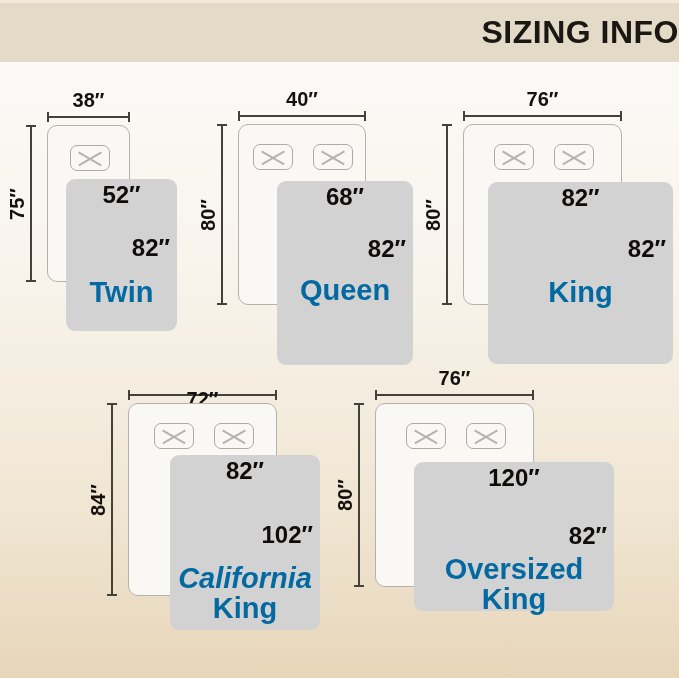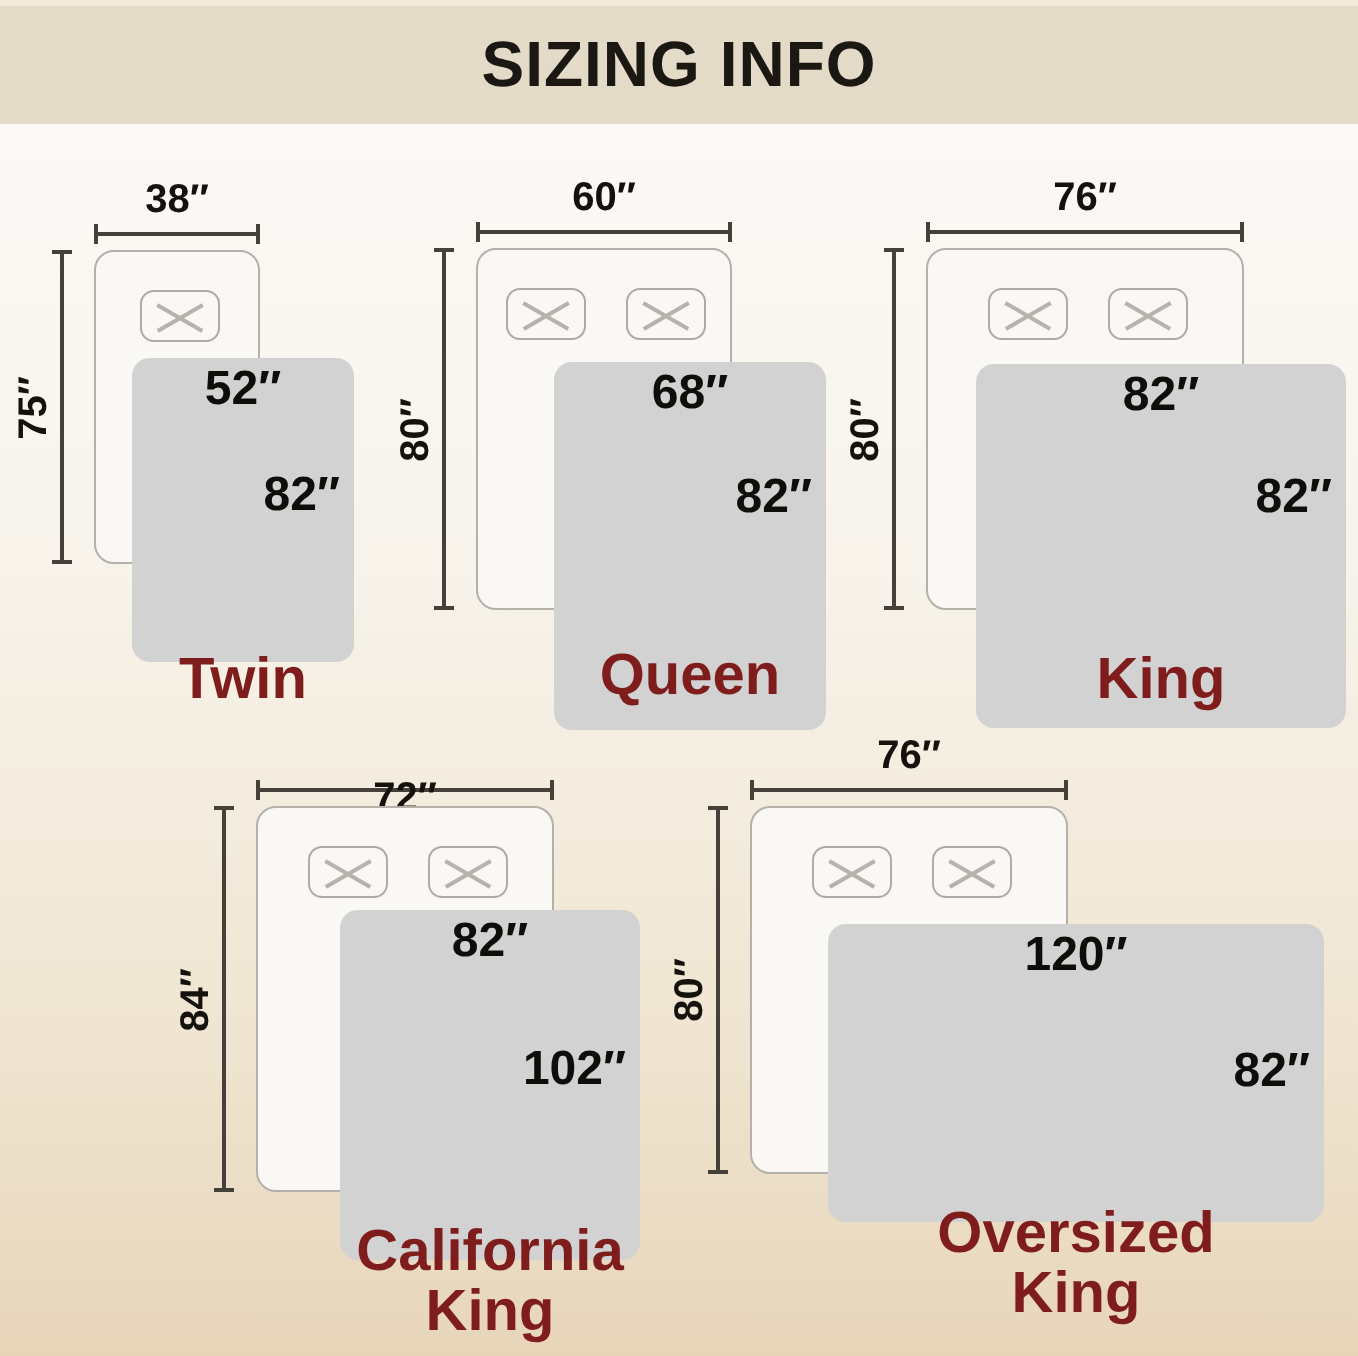--- a/index.html
+++ b/index.html
@@ -2,21 +2,21 @@
 <html style="--band-bg: #e4dac8; --bed-fill: #f9f8f5; --bed-border: #b4b1ab; --blanket: #d2d2d3; --dim: #46403a;"><head>
 <meta charset="utf-8">
 <style>
   html,body{margin:0;padding:0;width:679px;height:678px;overflow:hidden;}
   body{font-family:"Liberation Sans","DejaVu Sans",sans-serif;}
   .canvas{
     position:relative;width:679px;height:678px;overflow:hidden;
     background:linear-gradient(180deg,#fcfbf9 0%,#f8f4ec 40%,#efe4d0 78%,#e7d5b9 100%);
   }
   .band{position:absolute;left:0;right:0;background:var(--band-bg,#e4dac8);}
-  .header{top:0;height:62px;display:flex;align-items:center;justify-content:center;
+  .header{top:0;height:62px;display:flex;align-items:center;justify-content:flex-end;
     border-top:3px solid #f1eadb;box-sizing:border-box;}
   .title{font-size:32px;font-weight:bold;letter-spacing:.5px;color:#1b1712;}
   .footer{bottom:0;height:48px;display:flex;flex-direction:column;align-items:center;
     justify-content:center;font-size:15px;line-height:1.3;color:#2e2922;text-align:center;}
   .diagram-area{position:absolute;inset:62px 0 48px 0;}
   .diagram{position:absolute;left:0;top:-62px;right:0;bottom:0;}
   .dim{position:absolute;background:var(--dim,#46403a);}
   .dim-h{height:2px;}
   .dim-h::before,.dim-h::after{content:"";position:absolute;top:-4px;width:2px;height:10px;background:#46403a;}
   .dim-h::before{left:0;} .dim-h::after{right:0;}
@@ -28,21 +28,21 @@
   .vlabel{width:110px;height:26px;line-height:26px;transform:rotate(-90deg);}
   .bed{position:absolute;background:var(--bed-fill,#f9f8f5);border:1px solid var(--bed-border,#b4b1ab);
     border-radius:10px;box-sizing:border-box;}
   .pillow{position:absolute;width:40px;height:26px;border:1px solid #aeaba5;border-radius:7px;box-sizing:border-box;}
   .pillow i{position:absolute;left:6px;right:6px;top:50%;height:1.5px;background:#b6b3ad;display:block;}
   .px1{transform:rotate(30deg);} .px2{transform:rotate(-30deg);}
   .blanket{position:absolute;background:var(--blanket,#d2d2d3);border-radius:9px;}
   .blk-top{left:0;right:0;top:2px;font-size:24px;color:#0f0d0a;}
   .blk-side{right:7px;font-size:24px;color:#0f0d0a;}
   .blk-name{position:absolute;left:0;right:0;text-align:center;font-weight:bold;
-    font-size:29px;line-height:1.04;color:#7f1d1d;margin-top:48px;}
+    font-size:29px;line-height:1.04;color:#0369a1;}
 </style>
 </head>
 <body>
 
 <div class="canvas">
   <div class="band header">
     <div class="title">SIZING INFO</div>
   </div>
   <div class="diagram-area">
       <div class="diagram">
@@ -59,21 +59,21 @@
         <div class="blanket" style="left: 66px; top: 179px; width: 111px; height: 152px;">
           <div class="num blk-top">52″</div>
           <div class="num blk-side" style="top: 55px;">82″</div>
           <div class="blk-name" style="top: 98px;">
             <div style="position: static;">Twin</div>
           </div>
         </div>
       </div>
       <div class="diagram">
         <div class="dim dim-h" style="left: 238px; top: 115px; width: 128px;"></div>
-        <div class="num wlabel" style="left: 218px; top: 86px; width: 168px;">60″</div>
+        <div class="num wlabel" style="left: 218px; top: 86px; width: 168px;">40″</div>
         <div class="dim dim-v" style="left: 221px; top: 124px; height: 181px;"></div>
         <div class="num vlabel" style="left: 153px; top: 201.5px;">80″</div>
         <div class="bed" style="left: 238px; top: 124px; width: 128px; height: 181px;">
           <div class="pillow" style="left: 14px; top: 19px;">
             <i class="px1"></i>
             <i class="px2"></i>
           </div>
           <div class="pillow" style="left: 74px; top: 19px;">
             <i class="px1"></i>
             <i class="px2"></i>
@@ -122,41 +122,41 @@
           </div>
           <div class="pillow" style="left: 84.5px; top: 19px;">
             <i class="px1"></i>
             <i class="px2"></i>
           </div>
         </div>
         <div class="blanket" style="left: 170px; top: 455px; width: 150px; height: 175px;">
           <div class="num blk-top">82″</div>
           <div class="num blk-side" style="top: 66px;">102″</div>
           <div class="blk-name" style="top: 108px;">
-            <div style="position: static;">California</div>
+            <div style="position: static; font-style: italic;">California</div>
             <div style="position: static;">King</div>
           </div>
         </div>
       </div>
       <div class="diagram">
         <div class="dim dim-h" style="left: 375px; top: 394px; width: 159px;"></div>
         <div class="num wlabel" style="left: 355px; top: 365px; width: 199px;">76″</div>
         <div class="dim dim-v" style="left: 358px; top: 403px; height: 184px;"></div>
         <div class="num vlabel" style="left: 290px; top: 482px;">80″</div>
         <div class="bed" style="left: 375px; top: 403px; width: 159px; height: 184px;">
           <div class="pillow" style="left: 29.5px; top: 19px;">
             <i class="px1"></i>
             <i class="px2"></i>
           </div>
           <div class="pillow" style="left: 89.5px; top: 19px;">
             <i class="px1"></i>
             <i class="px2"></i>
           </div>
         </div>
-        <div class="blanket" style="left: 414px; top: 462px; width: 248px; height: 149px;">
+        <div class="blanket" style="left: 414px; top: 462px; width: 200px; height: 149px;">
           <div class="num blk-top">120″</div>
           <div class="num blk-side" style="top: 60px;">82″</div>
           <div class="blk-name" style="top: 92px;">
             <div style="position: static;">Oversized</div>
             <div style="position: static;">King</div>
           </div>
         </div>
       </div>
     </div>
 </div>

